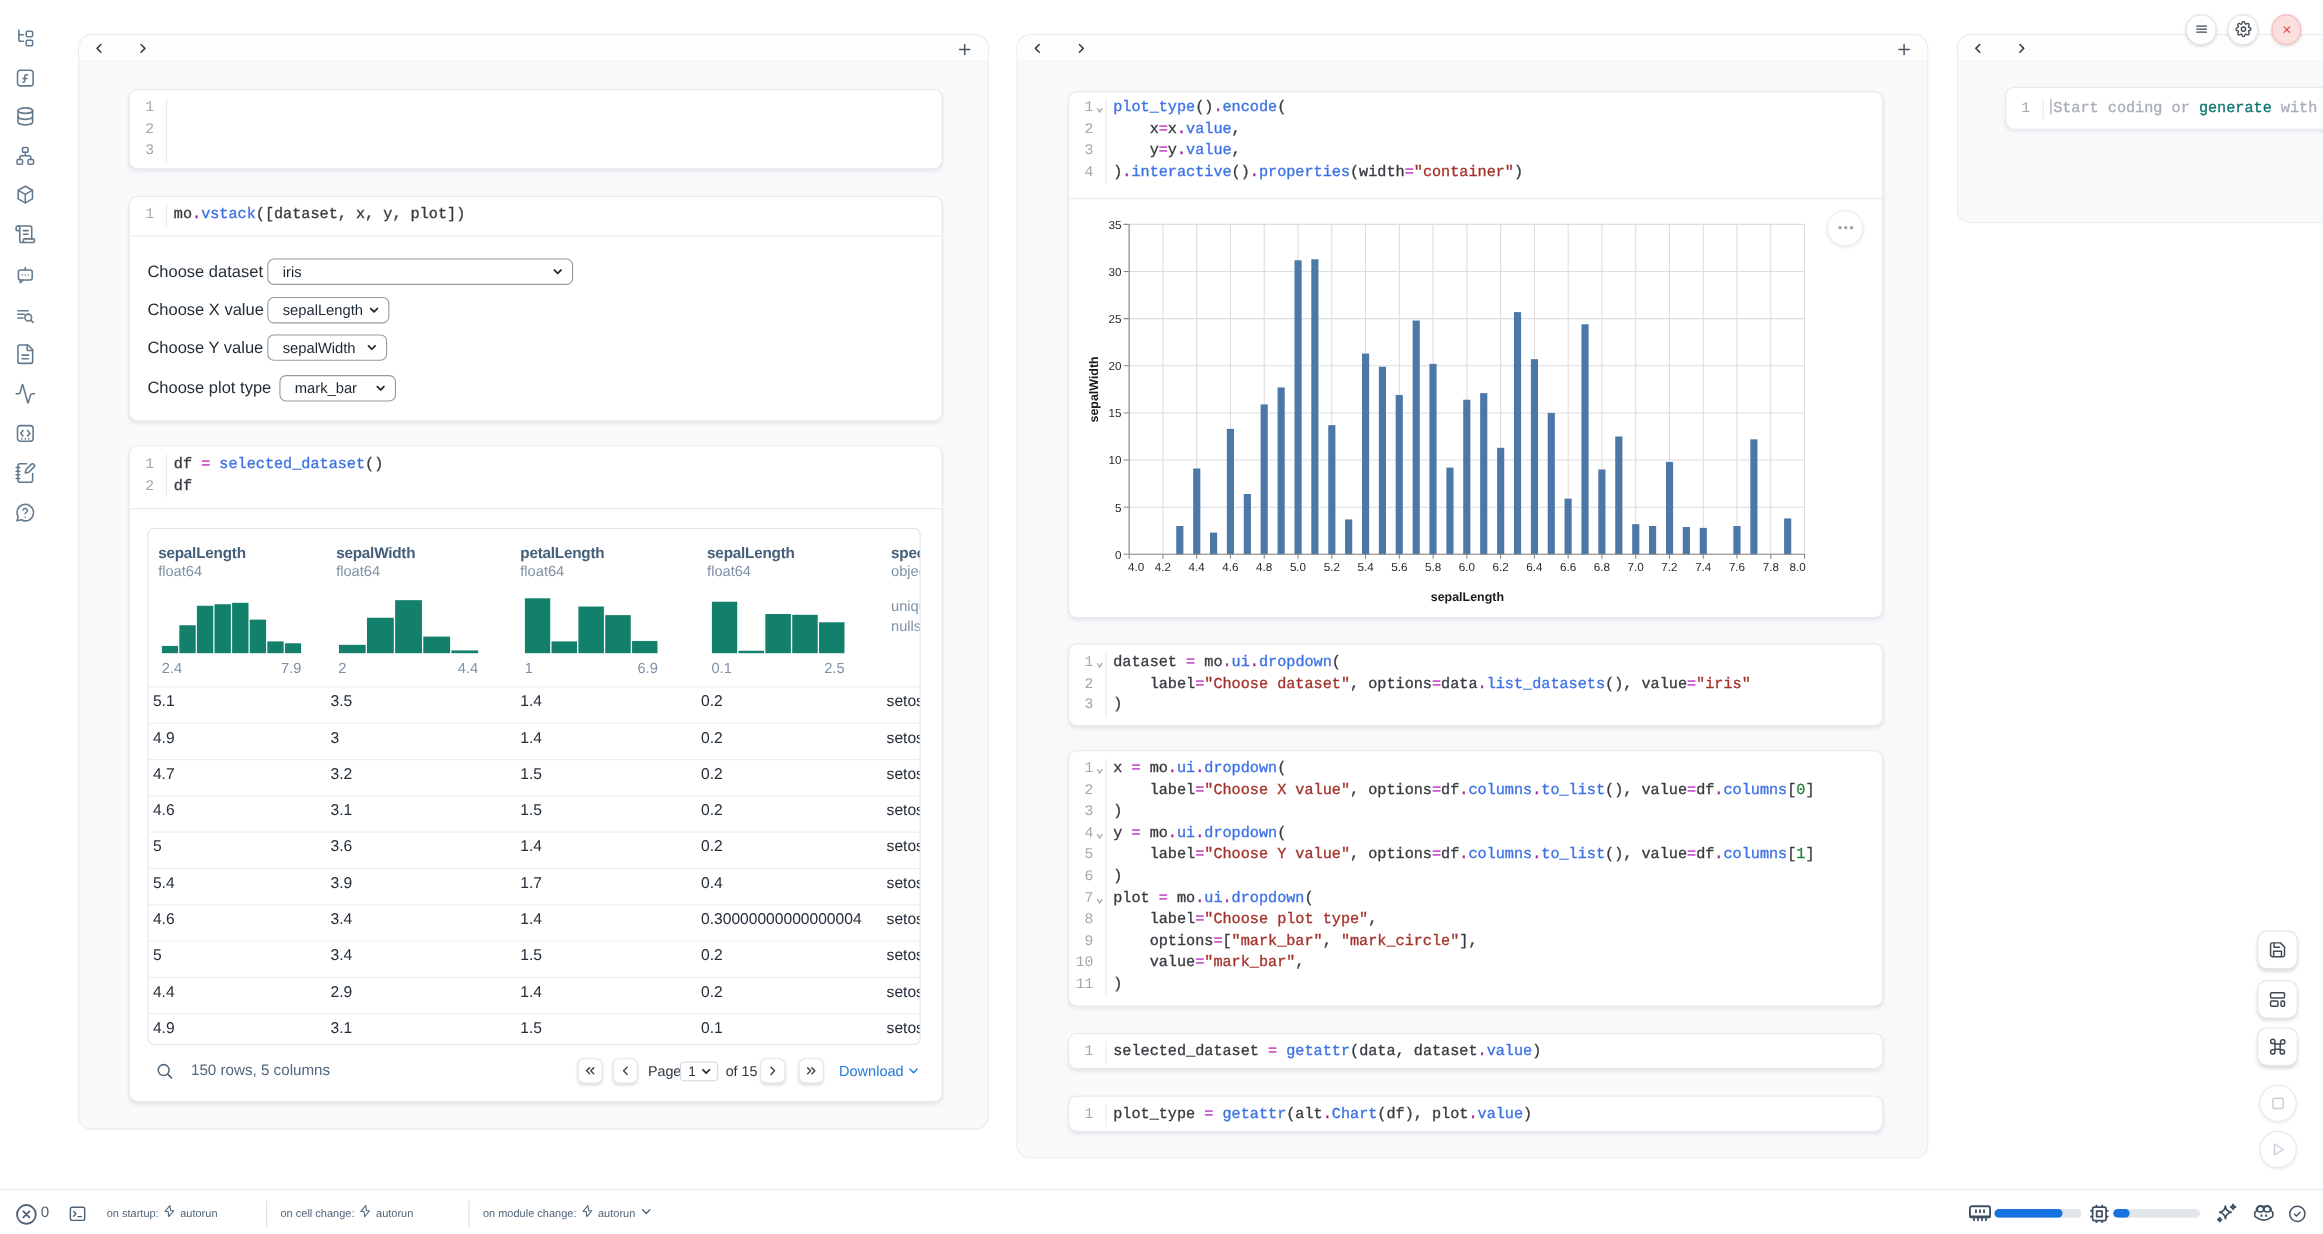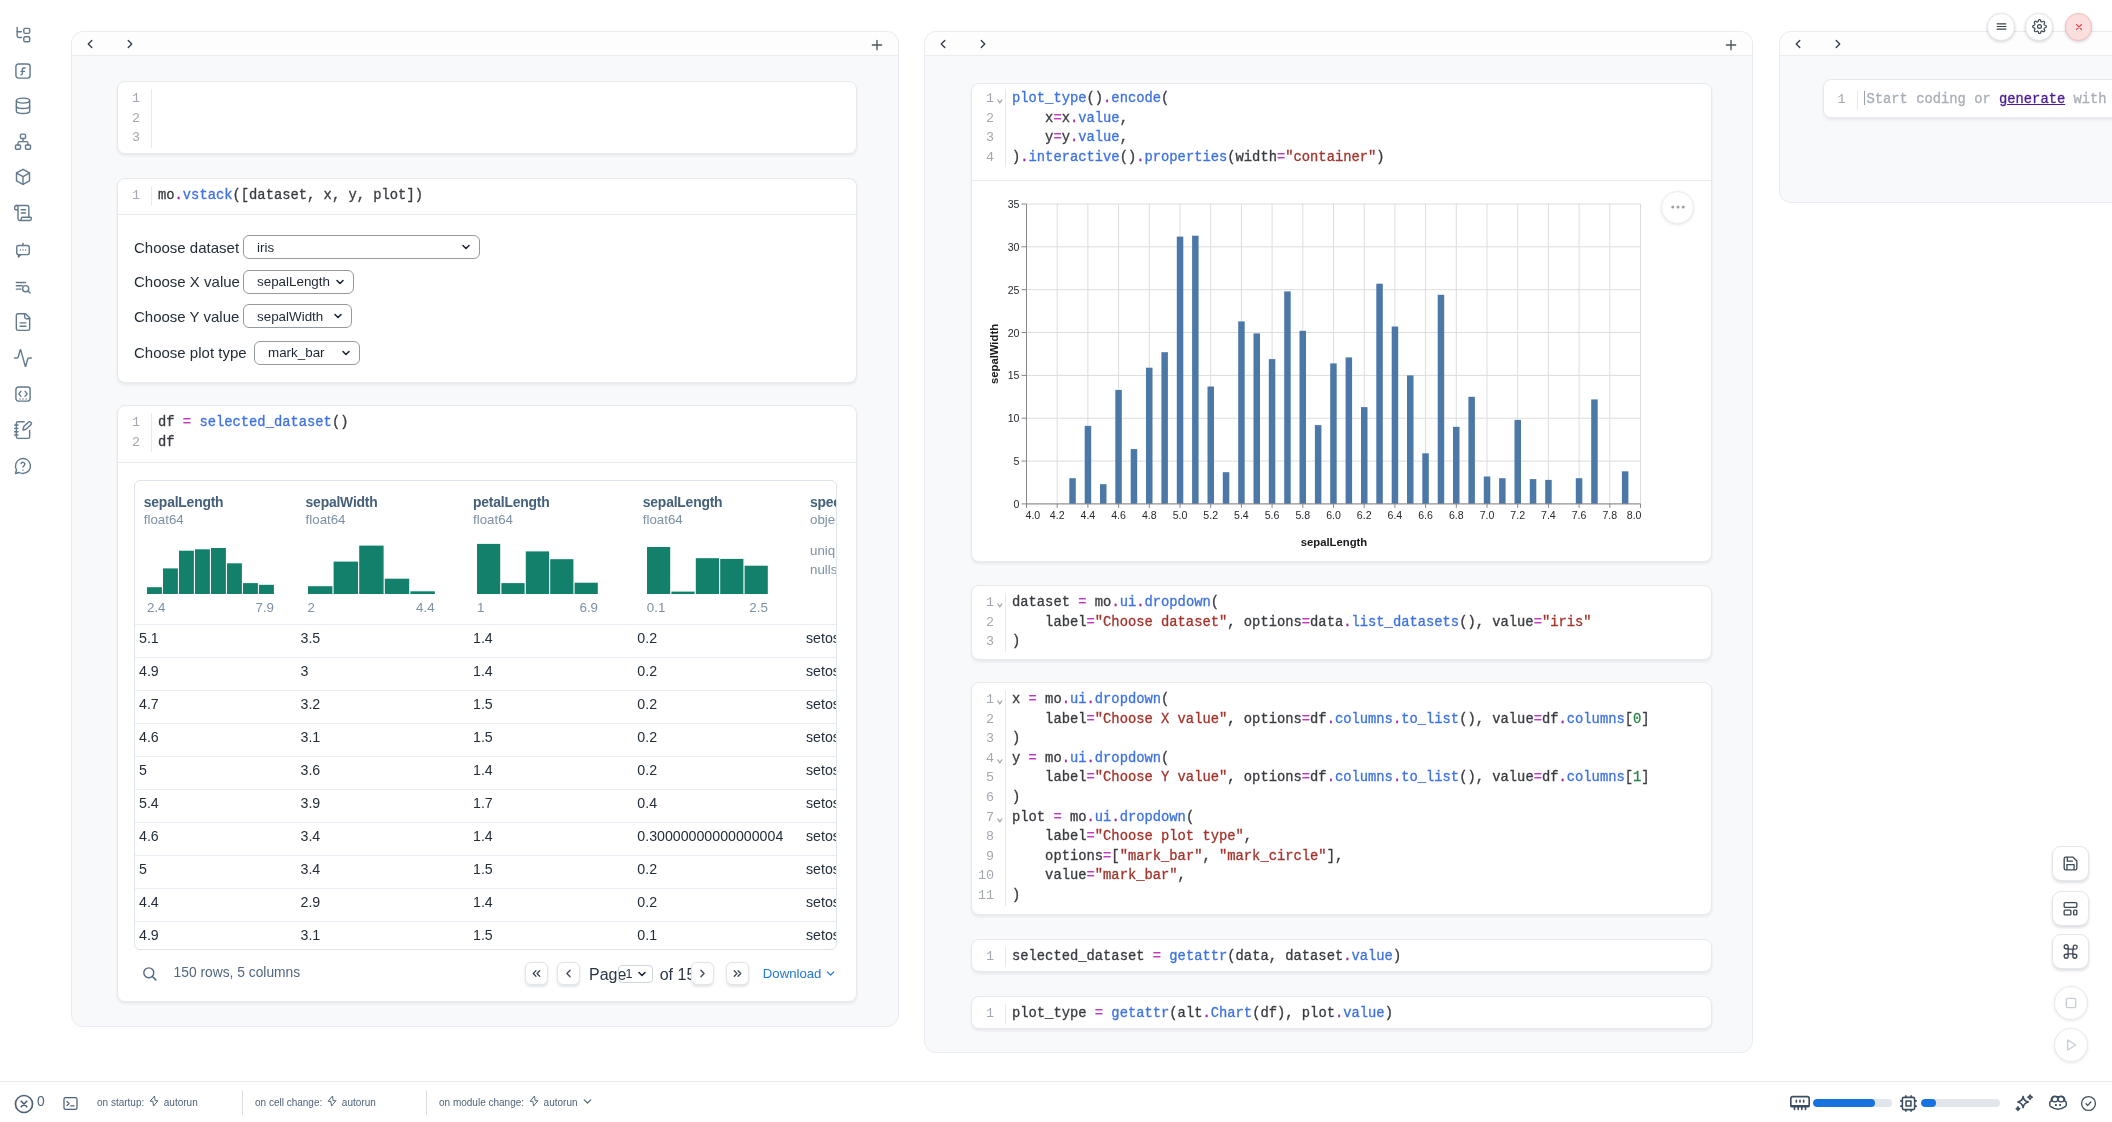--- a/index.html
+++ b/index.html
@@ -32,32 +32,32 @@
 .thdtype{font-size:13.3px;color:#7d90a6;padding-top:2px}
 .thuniq{font-size:13.3px;color:#7d90a6;padding-top:14px;line-height:19px}
 .hlabels{display:flex;justify-content:space-between;font-size:13.3px;color:#7d90a6}
 .trow{position:relative;height:33px;border-bottom:1px solid #e9edf4;font-size:14.2px;color:#242e3a}
 .trow:last-child{border-bottom:none}
 .trow span{position:absolute;top:4.5px}
 .tfoot{position:absolute;left:16px;top:555.5px;width:703px;height:24px}
 .tcount{position:absolute;left:39.6px;top:3.5px;font-size:13.8px;color:#51677d}
 .pgbtn{position:absolute;top:0;width:23px;height:23px;border:1px solid #e2e5ea;border-radius:6px;
   background:#fff;box-shadow:0 1.5px 2.5px rgba(20,30,45,.12);display:flex;align-items:center;justify-content:center}
-.pglbl{position:absolute;top:4.5px;font-size:16px;color:#2c3642}
+.pglbl{position:absolute;top:4.5px;font-size:13px;color:#2c3642}
 .pgsel{position:absolute;left:483.6px;top:3px;width:35px;height:18.5px;border:1px solid #cdd5e0;border-radius:4px;
   font-size:12.5px;color:#2c3642;display:inline-flex;align-items:center;justify-content:space-between;padding:0 4px 0 7px}
 .dl{position:absolute;left:628.8px;top:4px;font-size:13.2px;color:#2379dd;display:inline-flex;align-items:center;gap:3px}
 .dl svg{stroke:#2379dd}
 .tick{font-size:10.6px;fill:#26292e;font-family:"Liberation Sans",sans-serif}
 .atitle{font-size:11.3px;font-weight:bold;fill:#17191c;font-family:"Liberation Sans",sans-serif}
 .dots3{position:absolute;right:17px;top:107px;width:33px;height:33px;border-radius:50%;background:#fff;
   border:1px solid #ededed;box-shadow:0 1px 3px rgba(0,0,0,.1);display:flex;align-items:center;justify-content:center}
 .phl{color:#a8aeb8}
 .phl .caret{display:inline-block;width:1px;height:14px;background:#9aa0a8;margin-right:2px;vertical-align:-2px}
-.gen{text-decoration:underline;color:#4c1d95}
+.gen{color:#0f766e}
 .circbtn{position:absolute;z-index:10;border-radius:50%;background:#fff;border:1px solid #e2e5e9;
   box-shadow:0 1px 3px rgba(20,30,45,.18);display:flex;align-items:center;justify-content:center}
 .circbtn.red{background:#fbdede;border-color:#f3bcbc}
 .sqbtn{position:absolute;width:37px;height:35px;background:#fff;border:1px solid #e3e6ea;border-radius:9px;
   box-shadow:0 2px 3px rgba(20,30,45,.14);display:flex;align-items:center;justify-content:center}
 .circbtn2{position:absolute;width:34px;height:34px;background:#fff;border:1px solid #e8eaee;border-radius:50%;
   box-shadow:0 1px 3px rgba(20,30,45,.1);display:flex;align-items:center;justify-content:center}
 .footer{position:absolute;left:0;top:1081px;width:2112px;height:41px;background:#fff;border-top:1px solid #e7e9ec}
 .ftext{position:absolute;top:12px;font-size:10px;color:#4e6379;white-space:nowrap}
 .ftext .bolt{vertical-align:-2px;display:inline-block;margin:0 1px}
@@ -181,21 +181,21 @@
 <div class="cell" style="left:117px;top:178px;width:740px;height:205px">
   <div class="codewrap">
       <div class="gutter">
         <div class="lnrow"><span class="lnnum">1</span></div>
       </div>
       <div class="codelines"><div class="codeline">mo<span class="d">.</span><span class="f">vstack</span>([dataset, x, y, plot])</div></div>
     </div>
   <div class="codesep"></div>
   <div class="outrow" style="top:56px">
       <span class="lbl" style="width:109px">Choose dataset</span>
-      <span class="sel" style="width:237px">
+      <span class="sel" style="width:278px">
         <span>iris</span>
         <svg width="12" height="12" viewBox="0 0 24 24" fill="none" stroke="#1e2835" stroke-width="3.2" stroke-linecap="round" stroke-linejoin="round">
           <path d="M6 9l6 6 6-6"></path>
         </svg>
       </span>
     </div>
   <div class="outrow" style="top:90.5px">
       <span class="lbl" style="width:109px">Choose X value</span>
       <span class="sel" style="width:111px">
         <span>sepalLength</span>

